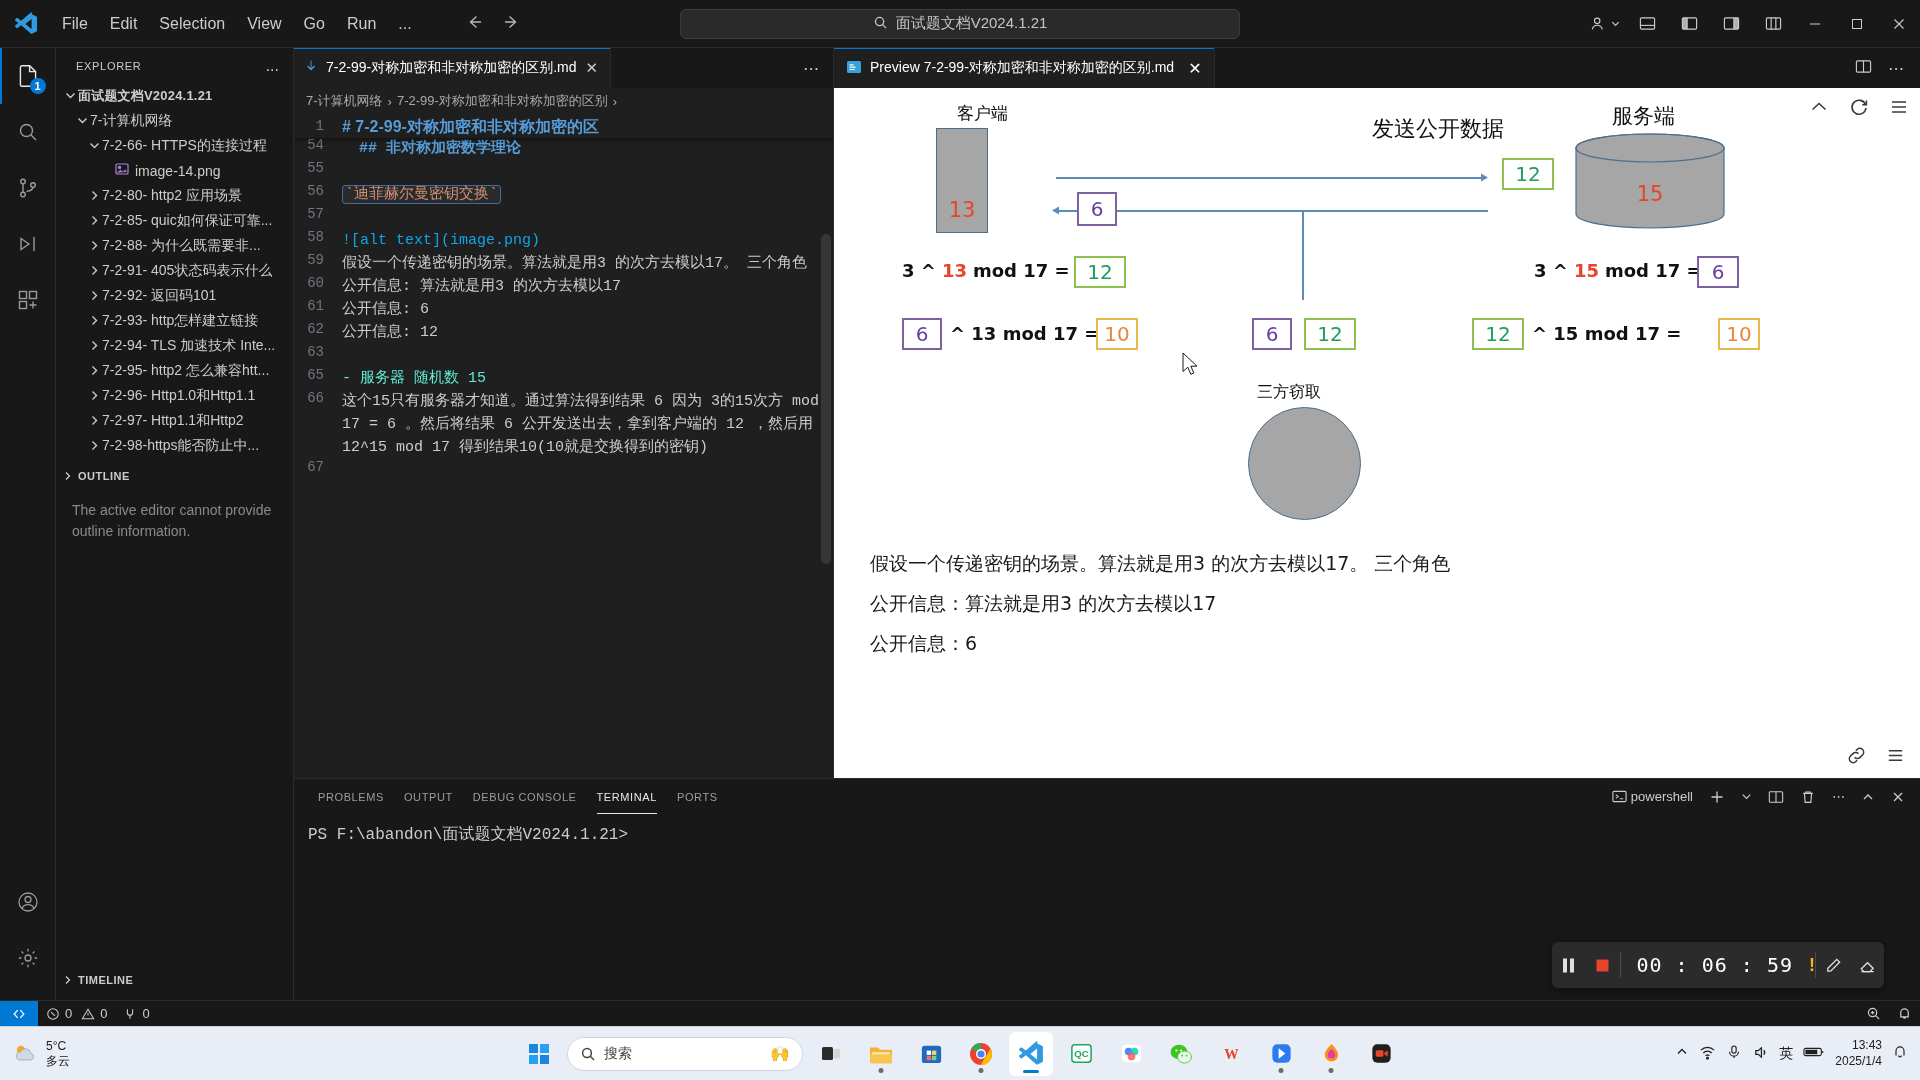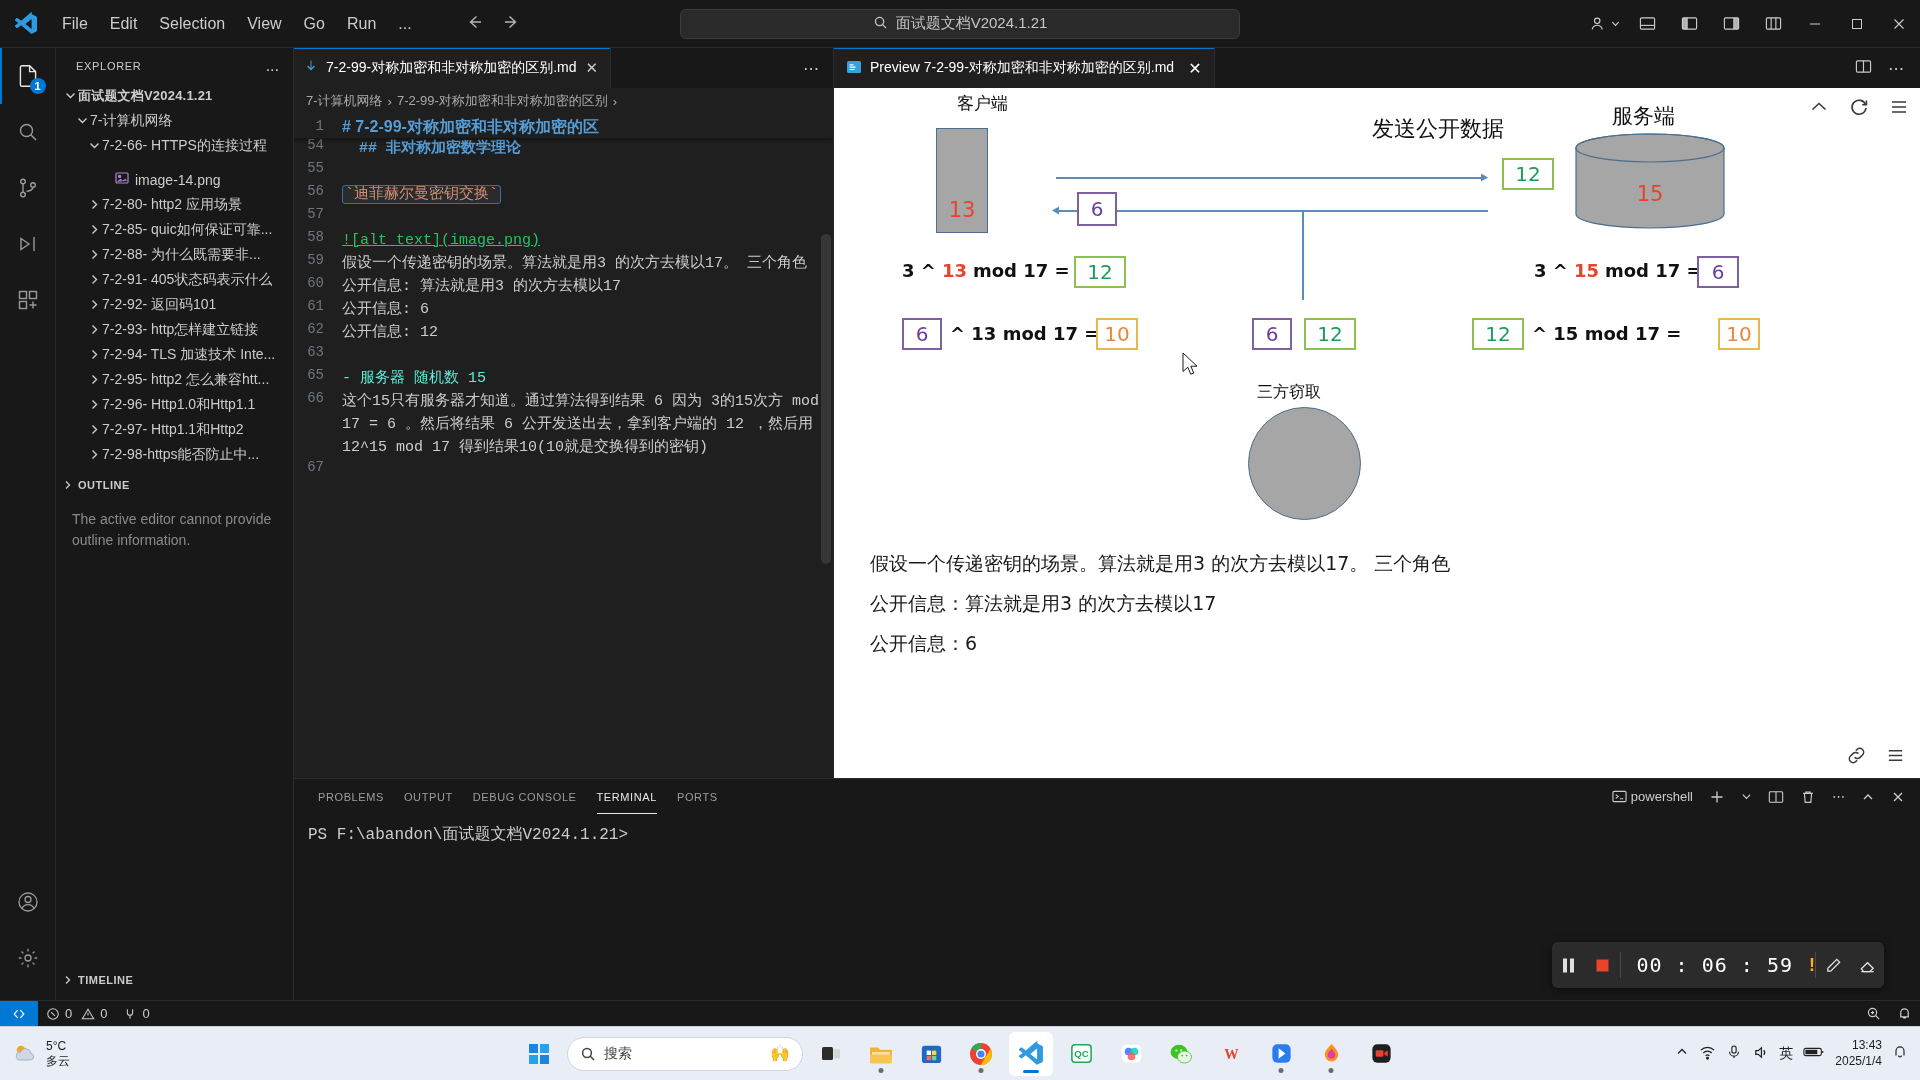--- a/index.html
+++ b/index.html
@@ -56,21 +56,21 @@
   .sb-title { font-size:11px; letter-spacing:.7px; color:#cccccc; text-transform:uppercase; }
   .sb-dots { margin-left:auto; color:#cccccc; font-size:16px; padding:0 6px; }
   .tree { flex:1; overflow:hidden; position:relative; }
   .row {
     height:25px; display:flex; align-items:center; font-size:14px; color:#cccccc;
     white-space:nowrap; position:relative; padding-right:4px;
   }
   .row .tw { width:16px; display:inline-flex; align-items:center; justify-content:center; color:#cccccc; flex:0 0 16px; }
   .row .lbl { overflow:hidden; text-overflow:ellipsis; }
   .row.root .lbl { font-weight:700; font-size:13px; letter-spacing:.2px; }
-  .i1 { padding-left:6px; } .i2 { padding-left:18px; } .i3 { padding-left:30px; } .i4 { padding-left:42px;margin-top:9px; }
+  .i1 { padding-left:6px; } .i2 { padding-left:18px; } .i3 { padding-left:30px; } .i4 { padding-left:42px; }
   .imgicon { width:16px; height:16px; margin-right:5px; flex:0 0 16px; }
   .sb-section { height:28px; display:flex; align-items:center; gap:4px; padding-left:6px; font-size:11px; font-weight:700; letter-spacing:.5px; color:#cccccc; }
   .outline-msg { padding:10px 16px 0 16px; font-size:14px; color:#8a8a8a; line-height:1.5; }
 
   
   .editor-col { flex:1; display:flex; flex-direction:column; min-width:0; background:#1f1f1f; }
   .panes { flex:1; display:flex; min-height:0; }
 
   
   .pane-left { width:540px; flex:0 0 540px; display:flex; flex-direction:column; background:#1f1f1f; border-right:1px solid #2b2b2b; }
@@ -94,21 +94,21 @@
     display:flex; align-items:center; box-shadow:0 2px 4px #00000066;
   }
   .gutter-num { width:48px; flex:0 0 48px; text-align:right; padding-right:18px; color:#6e7681; font-size:14px; font-family:"Liberation Mono","DejaVu Sans Mono",monospace; }
   .codeline { display:flex; min-height:23px; font-family:"Liberation Mono","DejaVu Sans Mono",monospace; font-size:15px; }
   .codetext { flex:1; padding-right:8px; white-space:pre-wrap; word-break:break-word; line-height:23px; }
   .lines { position:absolute; top:0; left:0; right:0; bottom:0; padding-top:0; }
   .h1 { color:#569cd6; font-weight:700; }
   .h2 { color:#569cd6; font-weight:700;margin-left:17px; }
   .plain { color:#cccccc; }
   .code-inline { color:#ce9178; border:1px solid #3f6ba5; border-radius:3px; padding:0 2px; background:#2b2b2b; }
-  .md-img { color:#22c55e;text-decoration:underline; }
+  .md-img { color:#0ea5e9; }
   .bullet { color:#5eead4; }
   .scroll-v {
     position:absolute; right:0; top:0; width:14px; bottom:0;
   }
   .scroll-thumb { position:absolute; right:2px; width:10px; background:#4d4d4d80; border-radius:5px; }
 
   
   .pane-right { flex:1; display:flex; flex-direction:column; min-width:0; background:#1f1f1f;justify-content:space-between; }
   .preview-tabsrow { height:40px; background:#181818; display:flex; align-items:stretch; }
   .preview-tab {
@@ -617,21 +617,21 @@
               </span>
               <span>
                 <svg width="22" height="22" viewBox="0 0 22 22" stroke="#3a3a3a" stroke-width="1.6">
                     <path d="M4 6h14M4 11h14M4 16h14"></path>
                   </svg>
               </span>
             </div>
 
             <div class="diagram">
 
-              <div class="dlabel" style="left:123px; top:4px; font-size:17px;">客户端</div>
+              <div class="dlabel" style="left:123px; top:14px; font-size:17px;">客户端</div>
 
               <div class="dlabel" style="left:778px; top:14px; font-size:21px;">服务端</div>
 
               <div class="client-box" style="left:102px; top:40px; width:52px; height:105px;">
                 <span class="num-red">13</span>
               </div>
 
               <div class="cylinder" style="left:740px; top:44px; width:152px; height:98px;">
                 <svg width="152" height="98" viewBox="0 0 152 98">
                   <ellipse cx="76" cy="16" rx="74" ry="14" fill="#a6a6a6" stroke="#4a6f8f" stroke-width="1.2"></ellipse>

